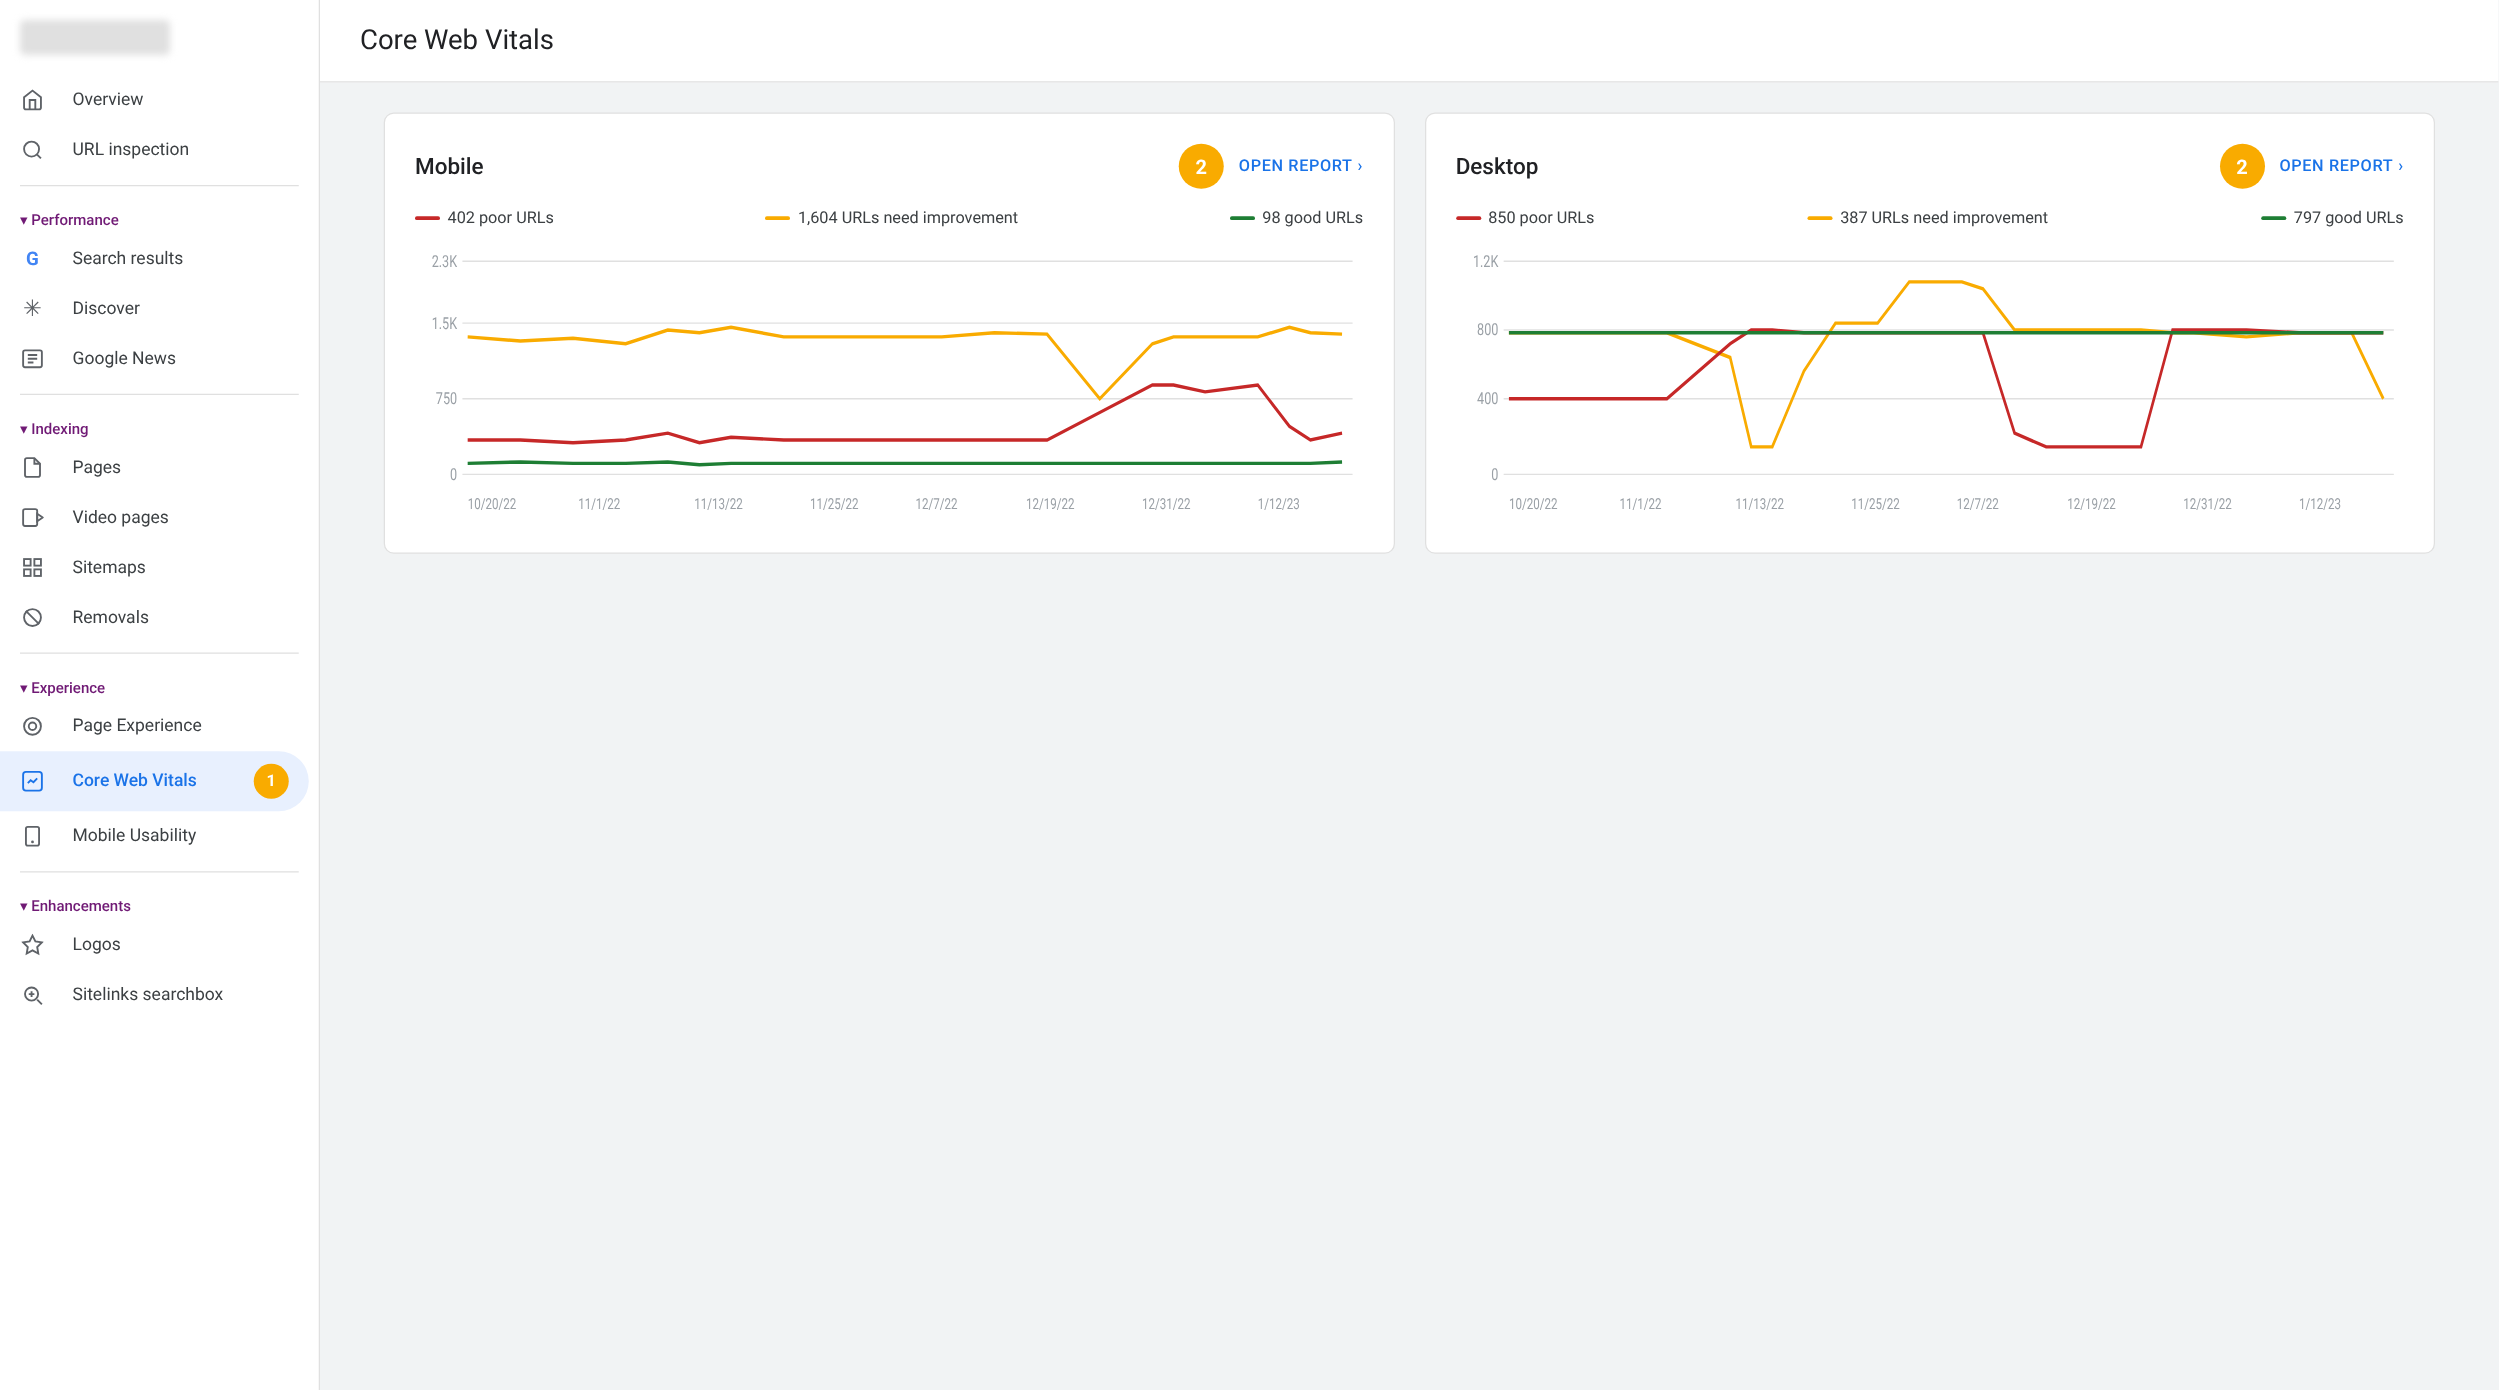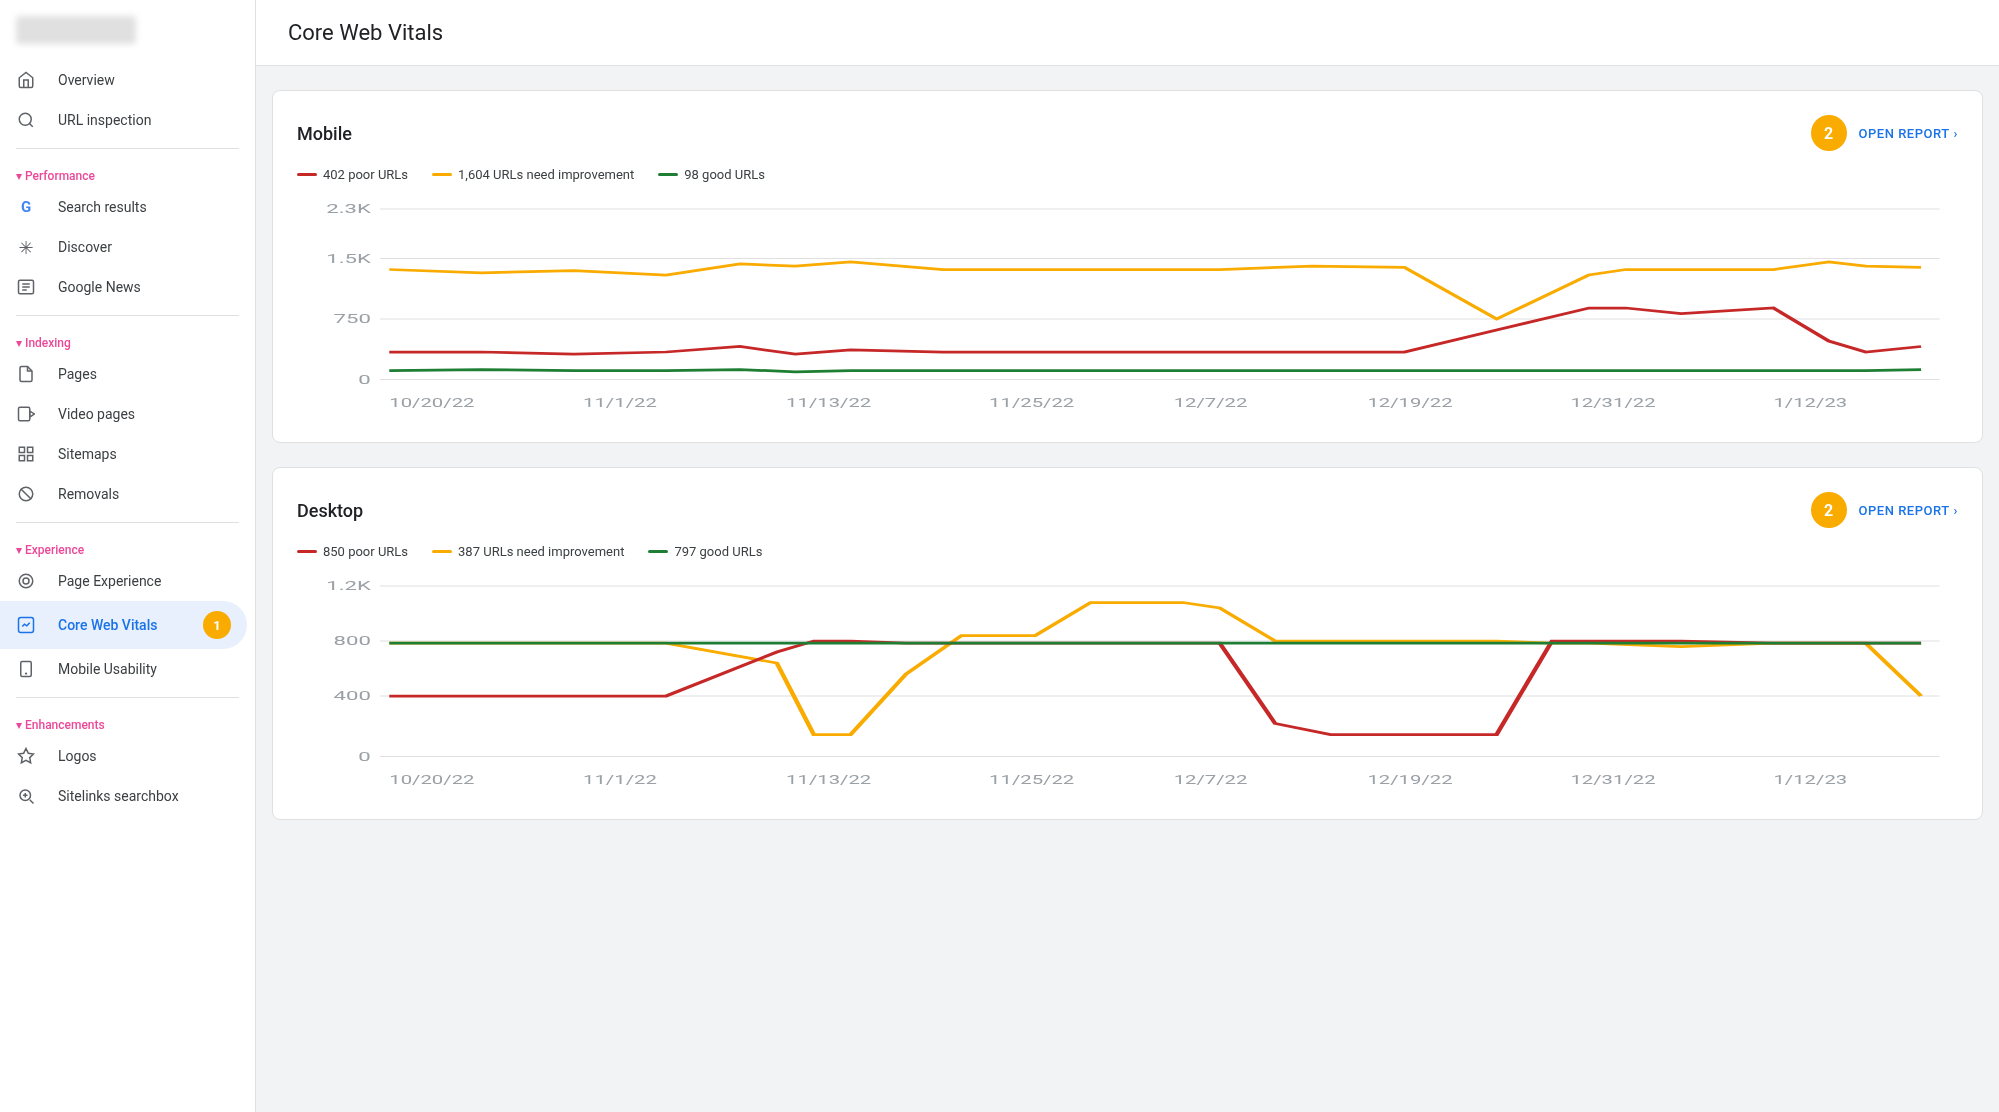--- a/index.html
+++ b/index.html
@@ -67,21 +67,21 @@
       justify-content: center;
       flex-shrink: 0;
       font-size: 16px;
       color: #5f6368;
     }
     .sidebar-item.active .icon { color: #1a73e8; }
 
     .sidebar-section-label {
       padding: 12px 8px 4px 16px;
       font-size: 12px;
-      color: #ec4899;
+      color: #701a75;
       font-weight: 500;
     }
 
     .sidebar-divider {
       height: 1px;
       background: #e0e0e0;
       margin: 8px 16px;
     }
 
     
@@ -98,23 +98,22 @@
       border-bottom: 1px solid #e0e0e0;
     }
 
     .main-header h1 {
       font-size: 22px;
       font-weight: 400;
       color: #202124;
     }
 
     .main-content {
-      padding: 24px 16px;
-      display: flex;
-      flex-direction: column;
+      padding: 24px 51px;
+      display: flex;
       gap: 24px;
     }
 
     
     .card {
       background: #fff;
       border-radius: 8px;
       border: 1px solid #e0e0e0;
       padding: 24px;
     }
@@ -162,20 +161,21 @@
       align-items: center;
       gap: 4px;
     }
 
     
     .legend {
       display: flex;
       gap: 24px;
       margin-bottom: 16px;
       flex-wrap: wrap;
+      justify-content: space-between;
     }
 
     .legend-item {
       display: flex;
       align-items: center;
       gap: 6px;
       font-size: 13px;
       color: #3c4043;
     }
 

